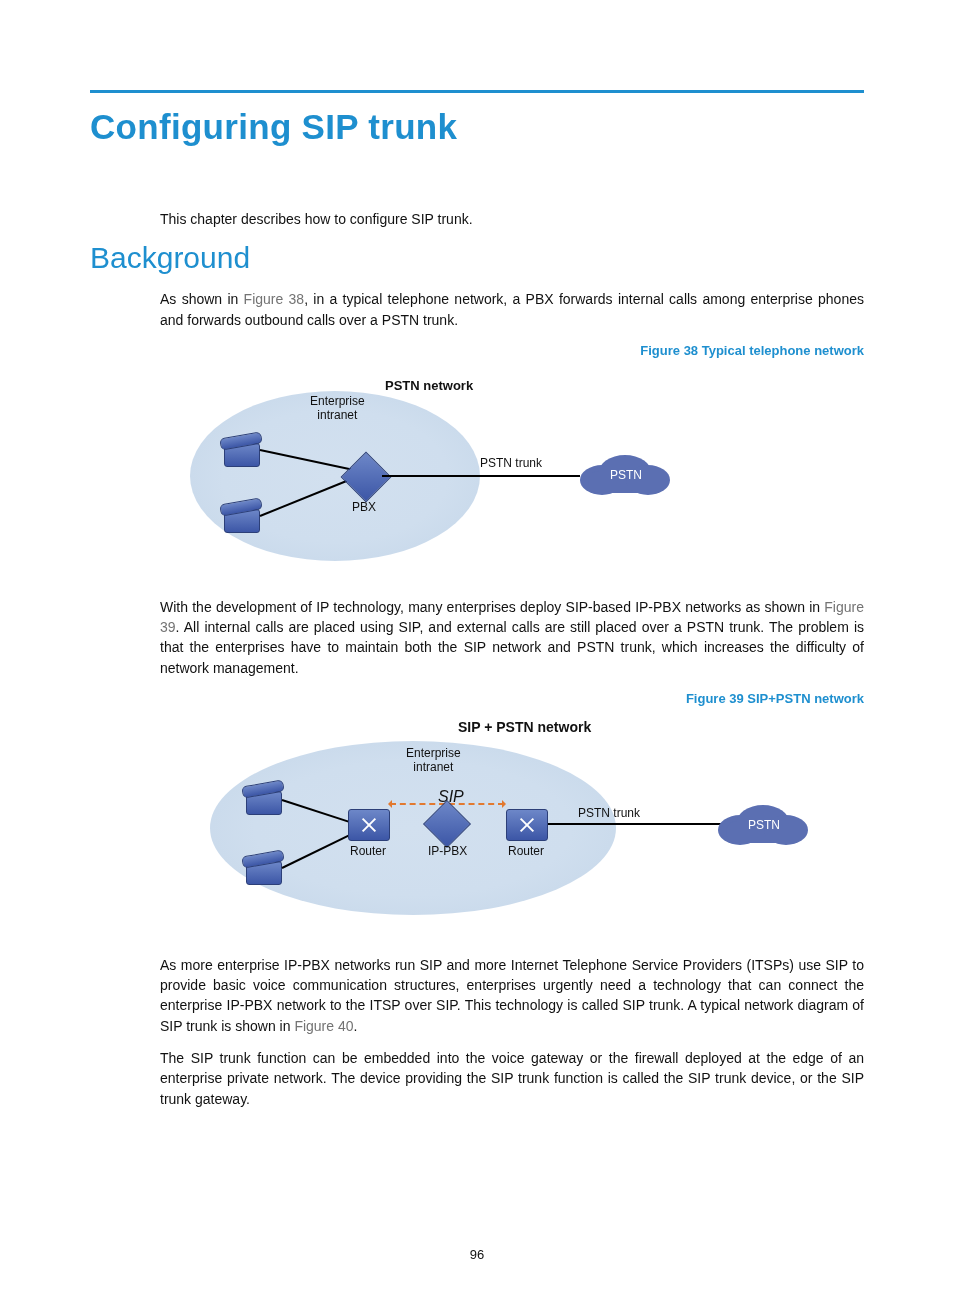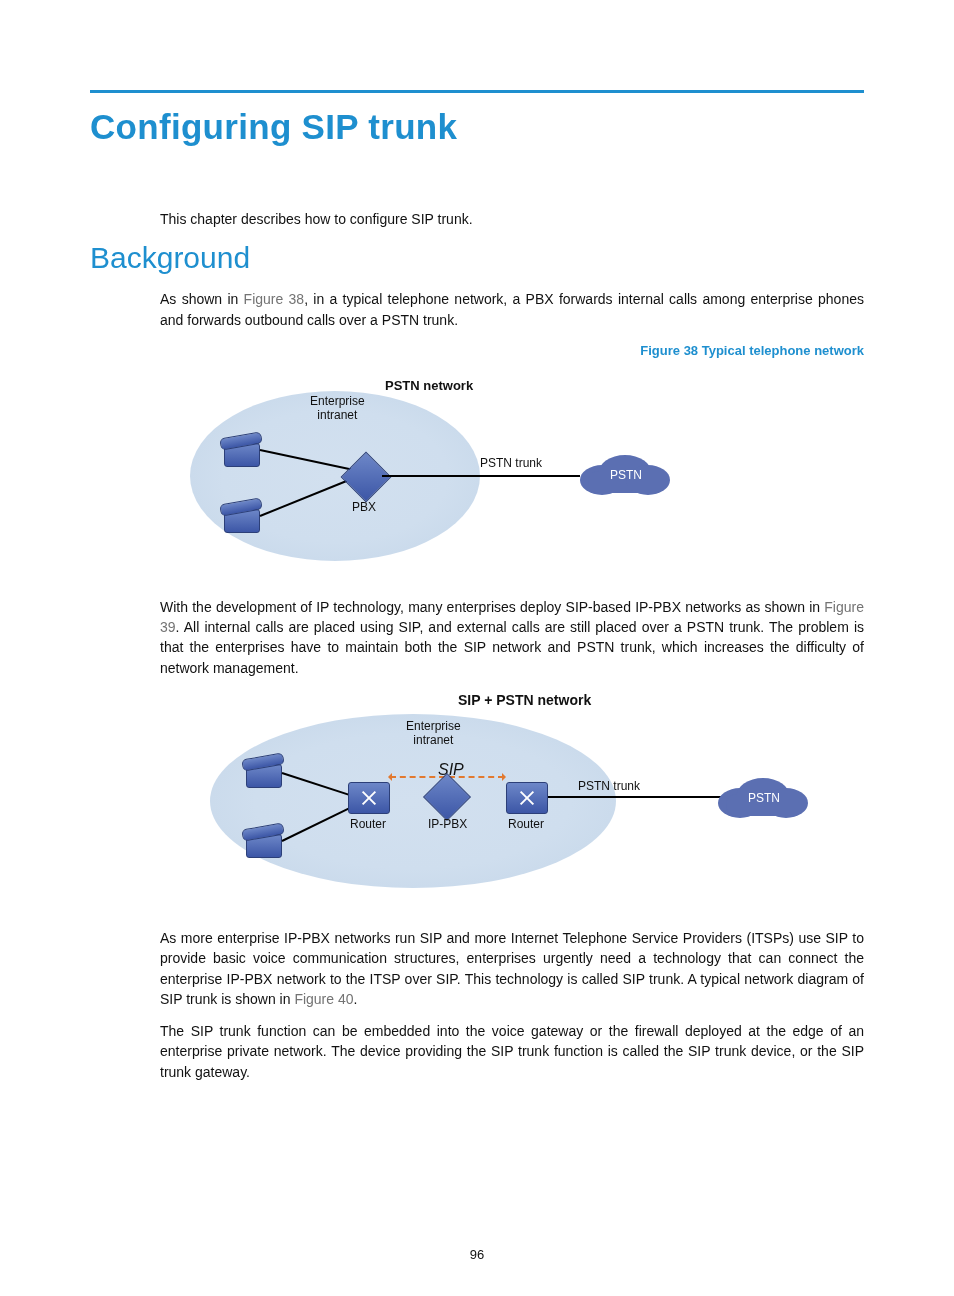--- a/index.html
+++ b/index.html
@@ -347,20 +347,21 @@
             <span class="cloud-body"></span>
           </div>
         <div class="cloud-label">PSTN</div>
       </div>
     </div>
 
     <p>
       <span>With the development of IP technology, many enterprises deploy SIP-based IP-PBX networks as shown in </span><span class="ref-link">Figure 39</span><span>. All internal calls are placed using SIP, and external calls are still placed over a PSTN trunk. The problem is that the enterprises have to maintain both the SIP network and PSTN trunk, which increases the difficulty of network management.</span>
     </p>
 
+    <div class="fig-caption">Figure 39 SIP+PSTN network</div>
 
     <div class="fig39">
       <div class="net-title">SIP + PSTN network</div>
       <div class="ellipse"></div>
       <div class="label-intranet">
         <span>Enterprise</span><br>
         <span>intranet</span>
       </div>
       <div class="phone phone1">
           <div class="phone-shape">

